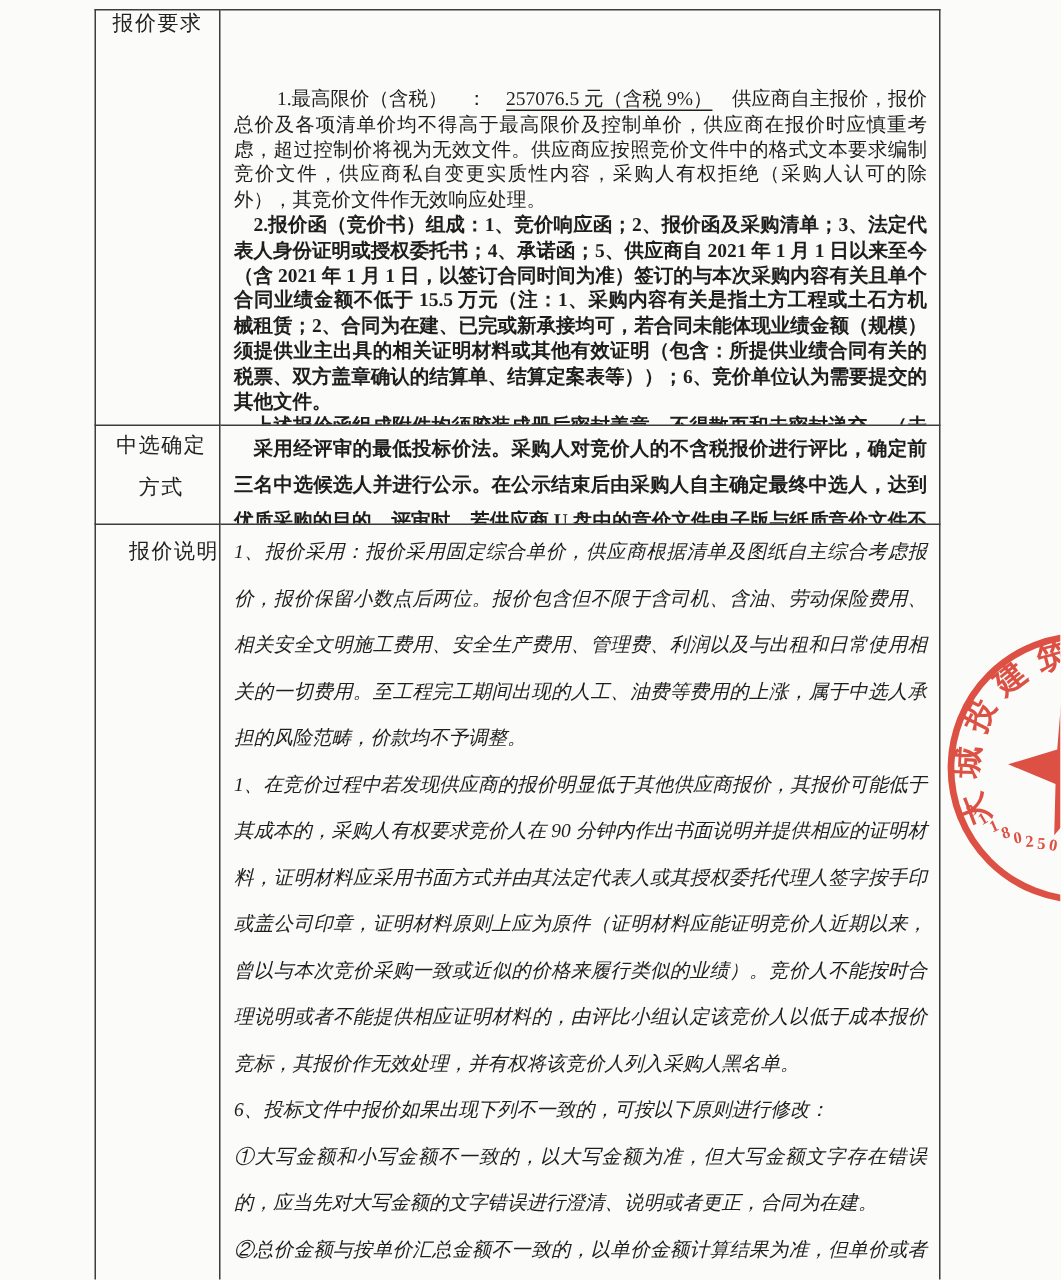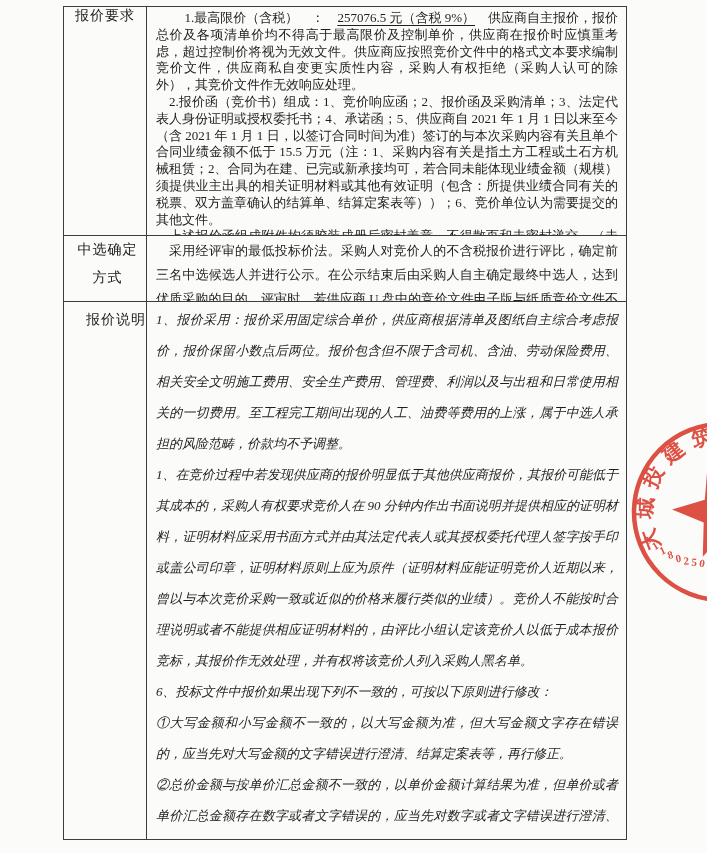--- a/index.html
+++ b/index.html
@@ -26,26 +26,26 @@
     margin-top:12px;
   }
   .label-center{text-align:center;}
   .label-left{text-align:center;padding-left:9px !important;padding-right:4px !important;line-height:28px;}
   .label-top{vertical-align:top;padding-top:9px !important;text-align:right;}
   .cell-inner{
     overflow:hidden;box-sizing:border-box;
     padding:3px 8px 0 9px;
     text-align:justify;
   }
-  .row1-inner{height:228px;font-size:13px;line-height:16.8px;}
+  .row1-inner{height:228px;font-size:13px;line-height:16.8px;margin-top:48px;}
   .row2-inner{height:65px;font-size:13px;line-height:24px;}
   .row3-inner{height:537px;font-size:13px;line-height:31px;padding-top:2px;font-style:italic;}
   .para{margin:0;}
   .ind2{text-indent:2.2em;}
-  .ind1{text-indent:1em;}
+  .ind1{text-indent:1em;font-weight:bold;}
   .uline{text-decoration:underline;text-underline-offset:3px;}
   .seal{
     position:absolute;left:587px;top:402px;width:120px;height:240px;
     pointer-events:none;opacity:.88;
   }
   .seal text{font-family:"Liberation Serif", serif;}
 </style>
 </head>
 <body>
 
@@ -69,21 +69,21 @@
       </div>
     </td>
   </tr>
   <tr>
     <td class="label-cell label-top">报价说明</td>
     <td>
       <div class="cell-inner row3-inner">
         <p class="para">1、报价采用：报价采用固定综合单价，供应商根据清单及图纸自主综合考虑报价，报价保留小数点后两位。报价包含但不限于含司机、含油、劳动保险费用、相关安全文明施工费用、安全生产费用、管理费、利润以及与出租和日常使用相关的一切费用。至工程完工期间出现的人工、油费等费用的上涨，属于中选人承担的风险范畴，价款均不予调整。</p>
         <p class="para">1、在竞价过程中若发现供应商的报价明显低于其他供应商报价，其报价可能低于其成本的，采购人有权要求竞价人在 90 分钟内作出书面说明并提供相应的证明材料，证明材料应采用书面方式并由其法定代表人或其授权委托代理人签字按手印或盖公司印章，证明材料原则上应为原件（证明材料应能证明竞价人近期以来，曾以与本次竞价采购一致或近似的价格来履行类似的业绩）。竞价人不能按时合理说明或者不能提供相应证明材料的，由评比小组认定该竞价人以低于成本报价竞标，其报价作无效处理，并有权将该竞价人列入采购人黑名单。</p>
         <p class="para">6、投标文件中报价如果出现下列不一致的，可按以下原则进行修改：</p>
-        <p class="para">①大写金额和小写金额不一致的，以大写金额为准，但大写金额文字存在错误的，应当先对大写金额的文字错误进行澄清、结算定案表等，再行修正。</p>
+        <p class="para">①大写金额和小写金额不一致的，以大写金额为准，但大写金额文字存在错误的，应当先对大写金额的文字错误进行澄清、说明或者更正，合同为在建。</p>
         <p class="para">②总价金额与按单价汇总金额不一致的，以单价金额计算结果为准，但单价或者单价汇总金额存在数字或者文字错误的，应当先对数字或者文字错误进行澄清、说明或者更正，再行修正。</p>
       </div>
     </td>
   </tr>
 </tbody>
   </table>
 
 <svg class="seal" viewBox="0 0 120 240" xmlns="http://www.w3.org/2000/svg">
   <g stroke="#d9392c" fill="#d9392c">
     <circle cx="135" cy="110" r="88" fill="none" stroke-width="4.5"></circle>

